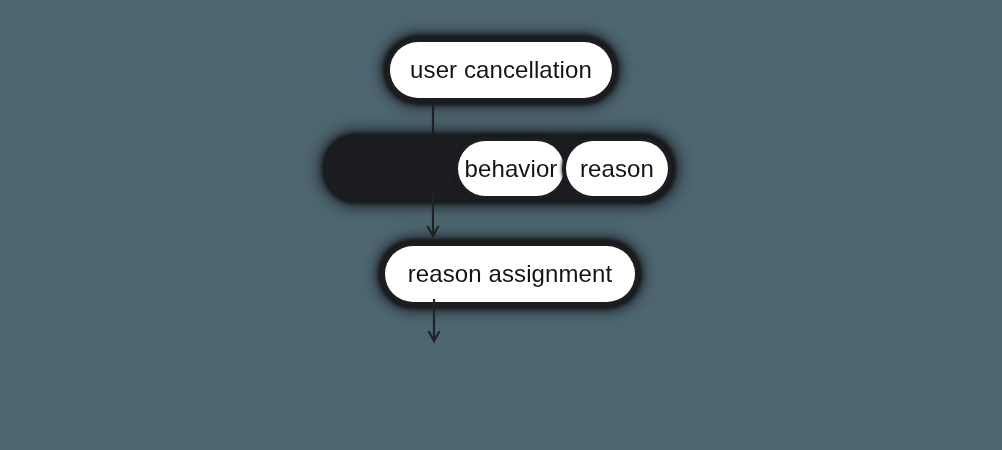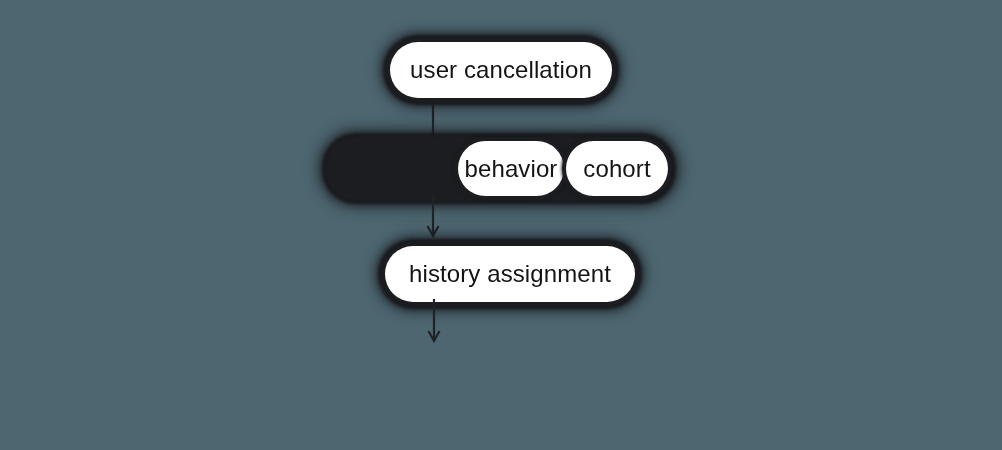--- a/index.html
+++ b/index.html
@@ -85,30 +85,30 @@
   </div>
 
   <div class="group-shadow" style="left:326px; top:137px; width:346px; height:63px;"></div>
 
 
   <div class="node in-group" style="left:458px; top:141px; width:106px; height:55px;">
     <span>behavior</span>
   </div>
 
   <div class="node in-group" style="left:566px; top:141px; width:102px; height:55px;">
-    <span>cohort</span>
+    <span>reason</span>
   </div>
 
   <svg class="arrow" style="left:424px; top:194px; width:22px; height:54px;" viewBox="0 0 22 54">
     <line x1="9" y1="0" x2="9" y2="40"></line>
     <polyline points="3.5,32 9,42 14.5,32"></polyline>
   </svg>
 
   <div class="node" style="left:385px; top:246px; width:250px; height:56px;">
-    <span>history assignment</span>
+    <span>reason assignment</span>
   </div>
 
   <svg class="arrow" style="left:425px; top:299px; width:22px; height:54px;" viewBox="0 0 22 54">
     <line x1="9" y1="0" x2="9" y2="40"></line>
     <polyline points="3.5,32 9,42 14.5,32"></polyline>
   </svg>
 
 
 </div>
 

